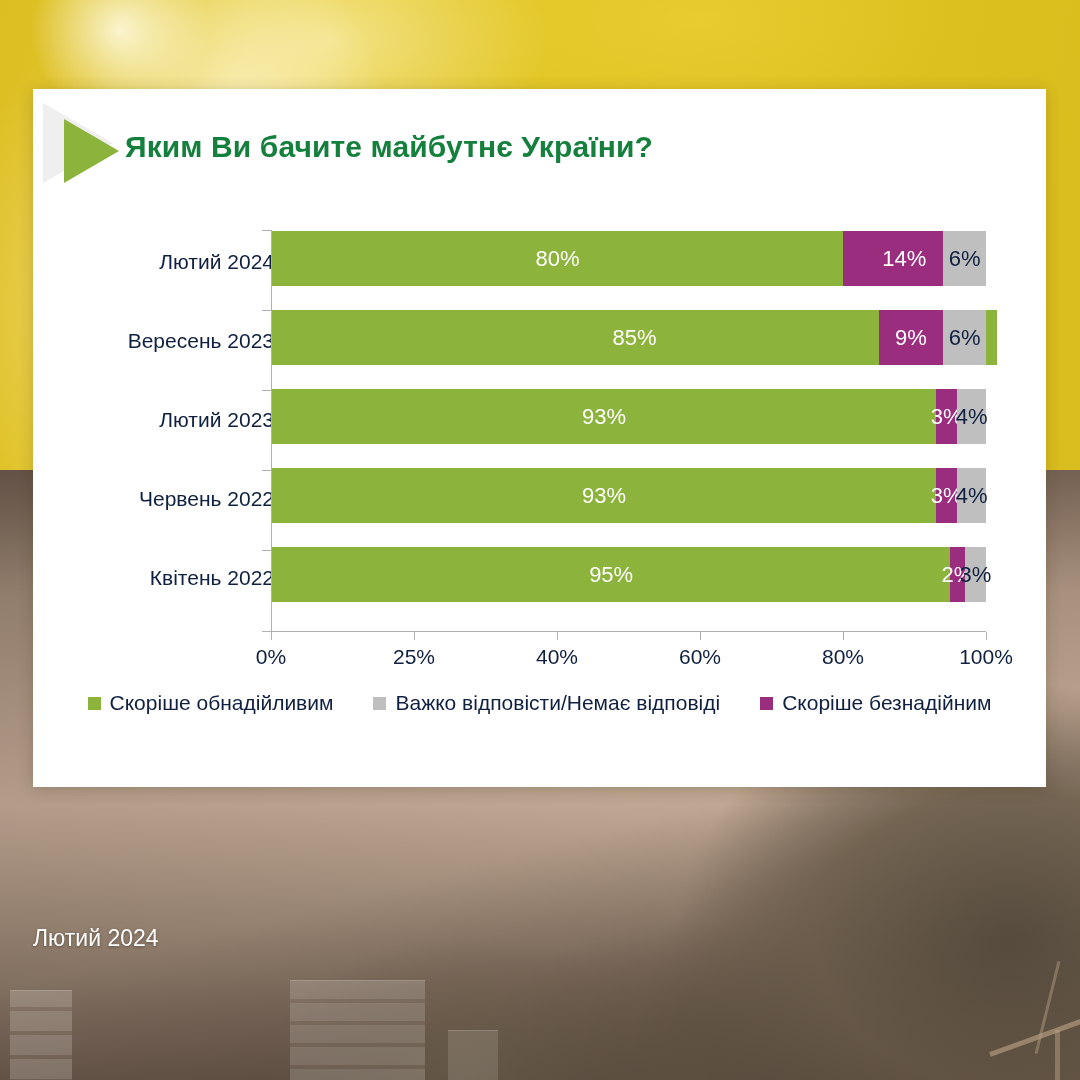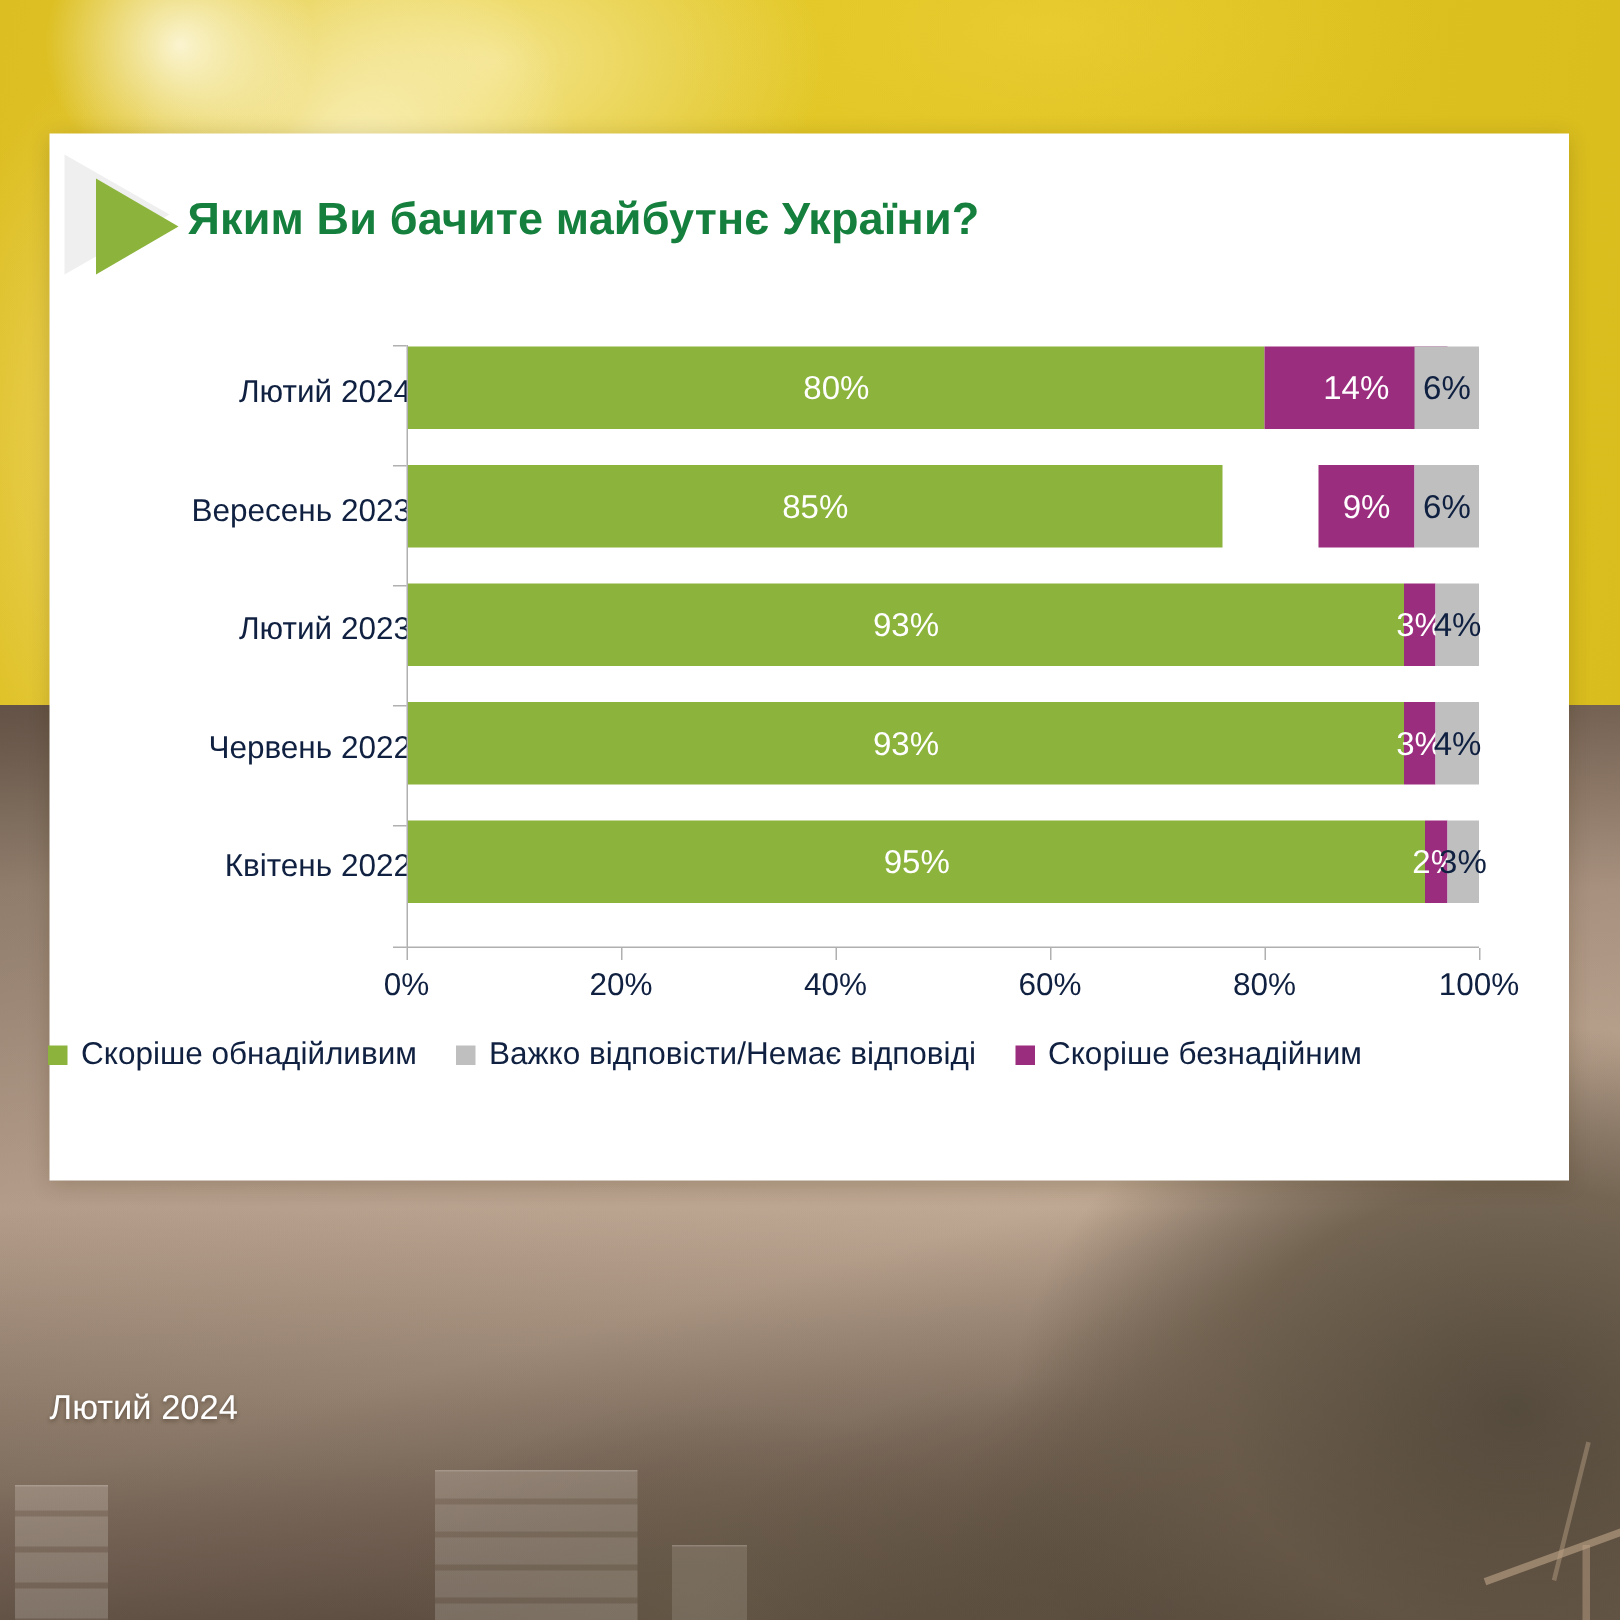--- a/index.html
+++ b/index.html
@@ -186,25 +186,25 @@
   }
   .seg-a { background: #8CB43C; color: #FFFFFF; }
   .seg-b { background: #9B2D7F; color: #FFFFFF; }
   .seg-c { background: #BFBFBF; color: #0F2040; }
   .seg-narrow { overflow: visible; }
 
   
   #legend {
     position: absolute;
     left: 0; top: 480px;
-    width: 874px;
+    width: 1013px;
     display: flex;
     justify-content: center;
     align-items: center;
-    gap: 26px;
+    gap: 40px;
   }
   .legend-item { display: flex; align-items: center; gap: 9px; }
   .legend-swatch { width: 13px; height: 13px; }
   .legend-label {
     font-size: 21px;
     color: #0F2040;
     white-space: nowrap;
   }
 
   
@@ -260,21 +260,21 @@
       <div class="ytick" style="top:339px"></div>
       <div class="ytick" style="top:420px"></div>
 
       <div class="bar-row" style="top:20px">
         <div class="seg seg-a" style="left:0px;   width:571.2px">80%</div>
         <div class="seg seg-b" style="left:571.2px;width:122px">14%</div>
         <div class="seg seg-c" style="left:671.2px;width:42.84px">6%</div>
       </div>
 
       <div class="bar-row" style="top:99px">
-        <div class="seg seg-a" style="left:0px;   width:543px">85%</div>
+        <div class="seg seg-a" style="left:0px;   width:725px">85%</div>
         <div class="seg seg-b" style="left:606.9px;width:64.26px">9%</div>
         <div class="seg seg-c" style="left:671.2px;width:42.84px">6%</div>
       </div>
 
       <div class="bar-row" style="top:178px">
         <div class="seg seg-a" style="left:0px;   width:664.0px">93%</div>
         <div class="seg seg-b seg-narrow" style="left:664.0px;width:21.42px">3%</div>
         <div class="seg seg-c seg-narrow" style="left:685.4px;width:28.56px">4%</div>
       </div>
 
@@ -291,21 +291,21 @@
       </div>
 
       <div class="xtick" style="left:238px"></div>
       <div class="xtick" style="left:381px"></div>
       <div class="xtick" style="left:524px"></div>
       <div class="xtick" style="left:667px"></div>
       <div class="xtick" style="left:810px"></div>
       <div class="xtick" style="left:953px"></div>
 
       <div class="xticklabel" style="left:238px">0%</div>
-      <div class="xticklabel" style="left:381px">20%</div>
+      <div class="xticklabel" style="left:381px">25%</div>
       <div class="xticklabel" style="left:524px">40%</div>
       <div class="xticklabel" style="left:667px">60%</div>
       <div class="xticklabel" style="left:810px">80%</div>
       <div class="xticklabel" style="left:953px">100%</div>
 
       <div id="legend">
         <div class="legend-item">
           <span class="legend-swatch" style="background:#8CB43C"></span>
           <span class="legend-label">Скоріше обнадійливим</span>
         </div>

